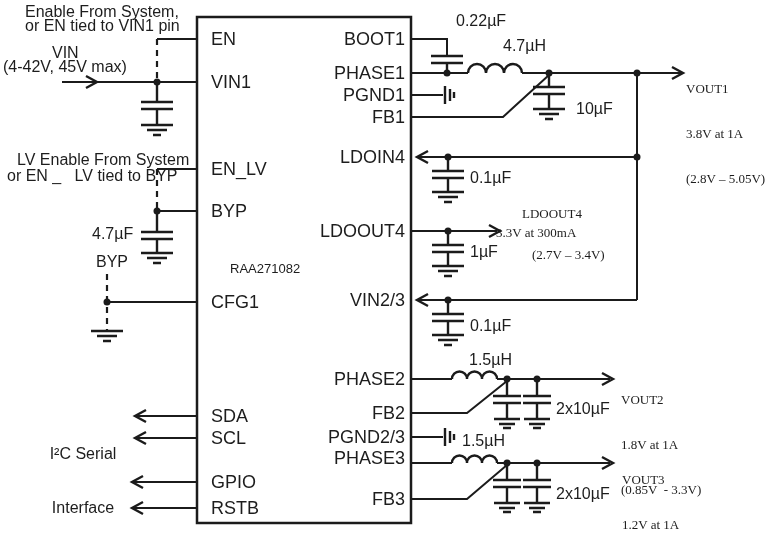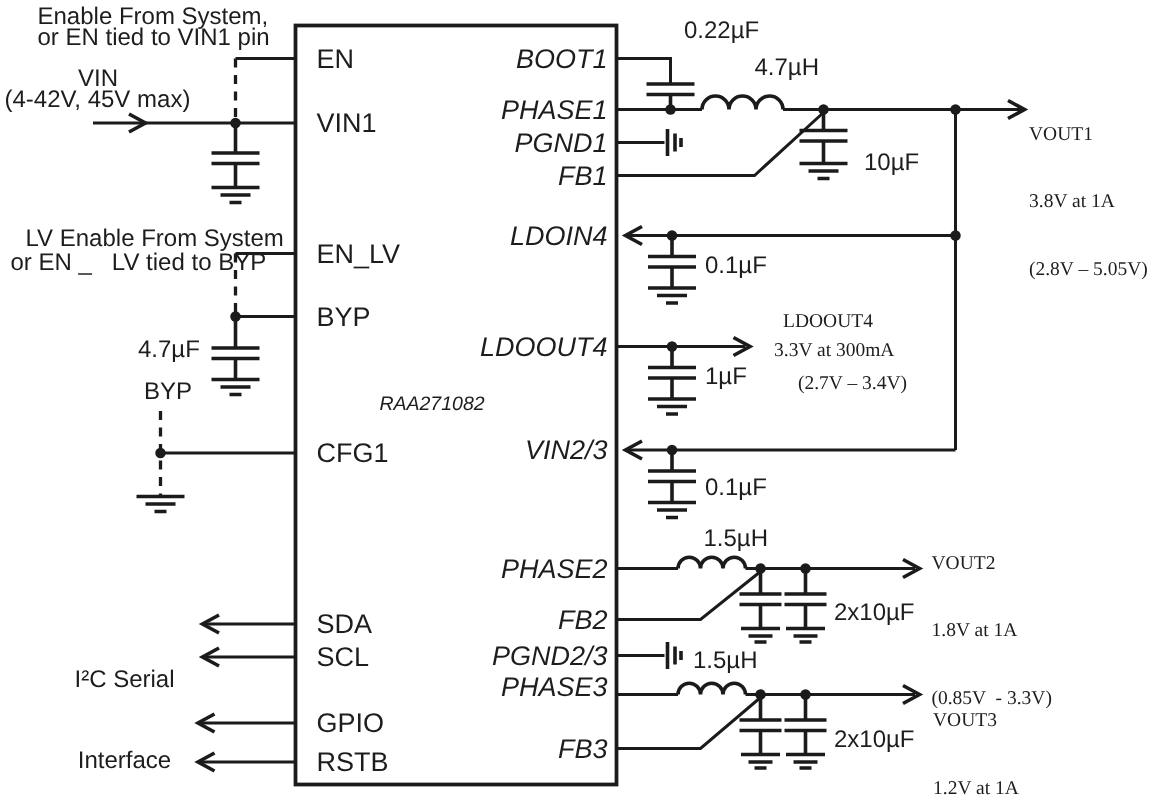--- a/index.html
+++ b/index.html
@@ -7,23 +7,23 @@
          font-family:"Liberation Sans",sans-serif;color:#1d1d1d;}
   svg{position:absolute;left:0;top:0;}
   .w path{stroke:#1b1b1b;stroke-width:2;fill:none;}
   .s path{stroke:#1b1b1b;stroke-width:2.4;fill:none;}
   .a path{stroke:#1b1b1b;stroke-width:2.4;fill:none;stroke-linejoin:miter;stroke-linecap:butt;}
   .d path{stroke:#1b1b1b;stroke-width:2.2;fill:none;stroke-dasharray:6 5;}
   .dot{fill:#1b1b1b;}
   .lbl{position:absolute;font-size:16px;line-height:14px;white-space:pre;}
   .pin{position:absolute;font-size:18px;line-height:16px;white-space:pre;}
   .pl{left:211px;}
-  .pr{left:306px;width:99px;text-align:right;font-style:italic;}
+  .pr{left:306px;width:99px;text-align:right;}
   .out{position:absolute;font-size:13px;line-height:15px;white-space:pre;font-family:Liberation Serif, serif;}
-  .chipname{position:absolute;font-size:13px;text-align:center;width:116px;font-style:italic;}
+  .chipname{position:absolute;font-size:13px;text-align:left;width:116px;}
   .ctr{text-align:center;}
 </style>
 </head>
 <body>
 
 <div id="stage">
 
   <svg width="768" height="534" viewBox="0 0 768 534">
 
     <rect x="197" y="17" width="214" height="506" fill="none" stroke="#1b1b1b" stroke-width="2.5"></rect>
@@ -169,23 +169,23 @@
   <div class="lbl" style="left:556px;top:402px">2x10µF</div>
   <div class="lbl" style="left:462px;top:434px">1.5µH</div>
   <div class="lbl" style="left:556px;top:487px">2x10µF</div>
 
   <div class="out" style="left:686px;top:51px">
     <div>VOUT1</div>
     <div>3.8V at 1A</div>
     <div>(2.8V – 5.05V)</div>
   </div>
   <div class="out" style="left:522px;top:206px">LDOOUT4</div>
-  <div class="out" style="left:516px;top:225px">3.3V at 300mA</div>
+  <div class="out" style="left:496px;top:225px">3.3V at 300mA</div>
   <div class="out" style="left:532px;top:247px">(2.7V – 3.4V)</div>
-  <div class="out" style="left:621px;top:337px">
+  <div class="out" style="left:621px;top:362px">
     <div>VOUT2</div>
     <div>1.8V at 1A</div>
     <div>(0.85V  - 3.3V)</div>
   </div>
   <div class="out" style="left:622px;top:442px">
     <div>VOUT3</div>
     <div>1.2V at 1A</div>
     
   </div>
 

